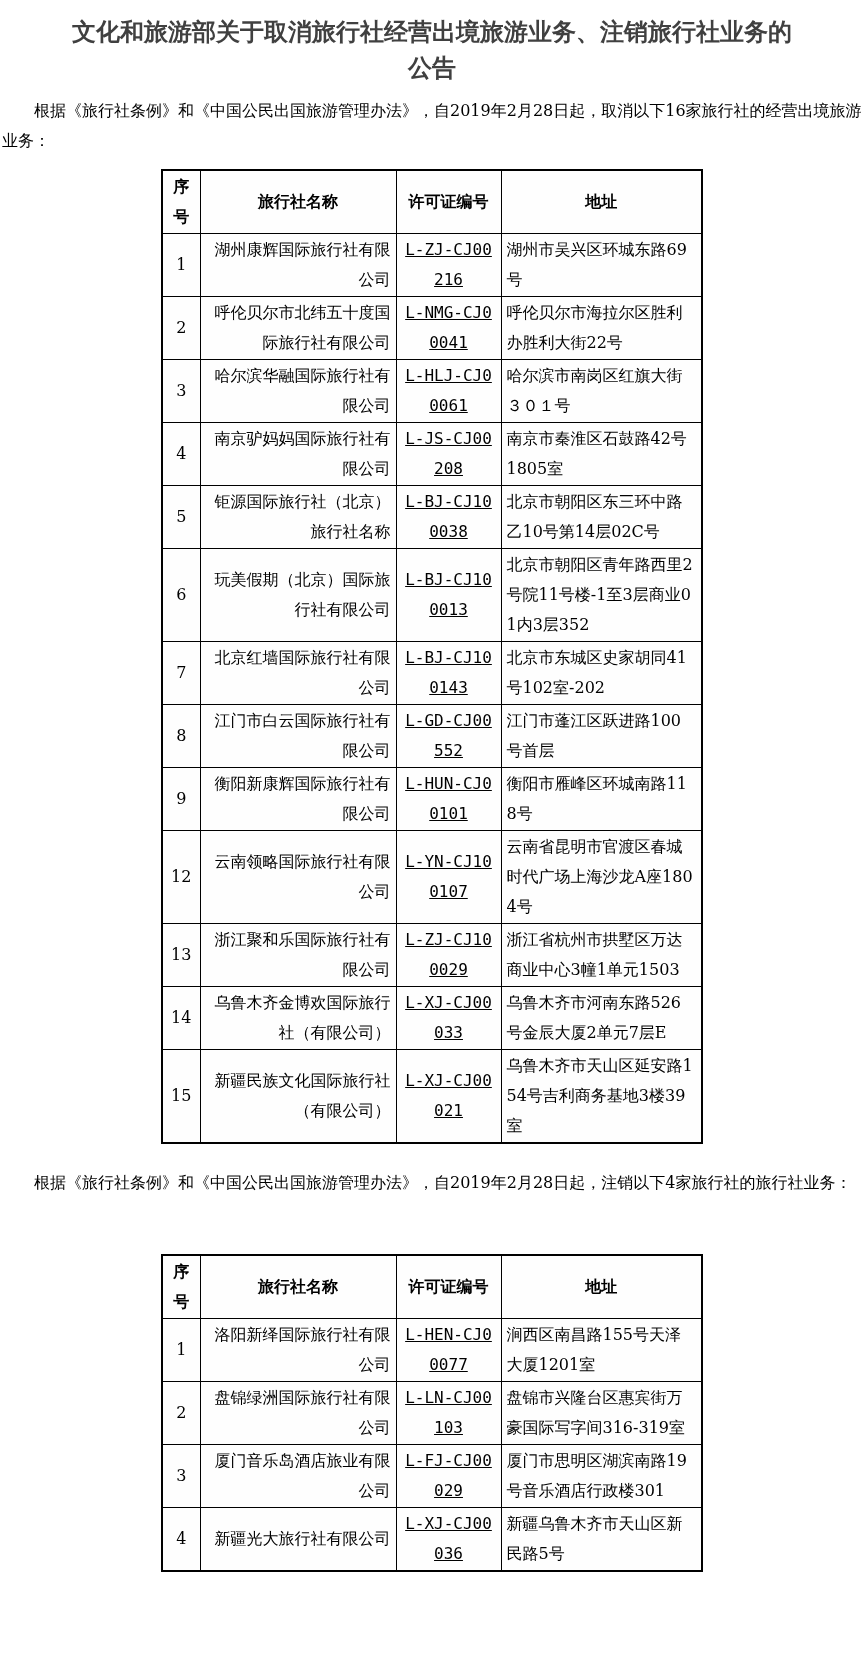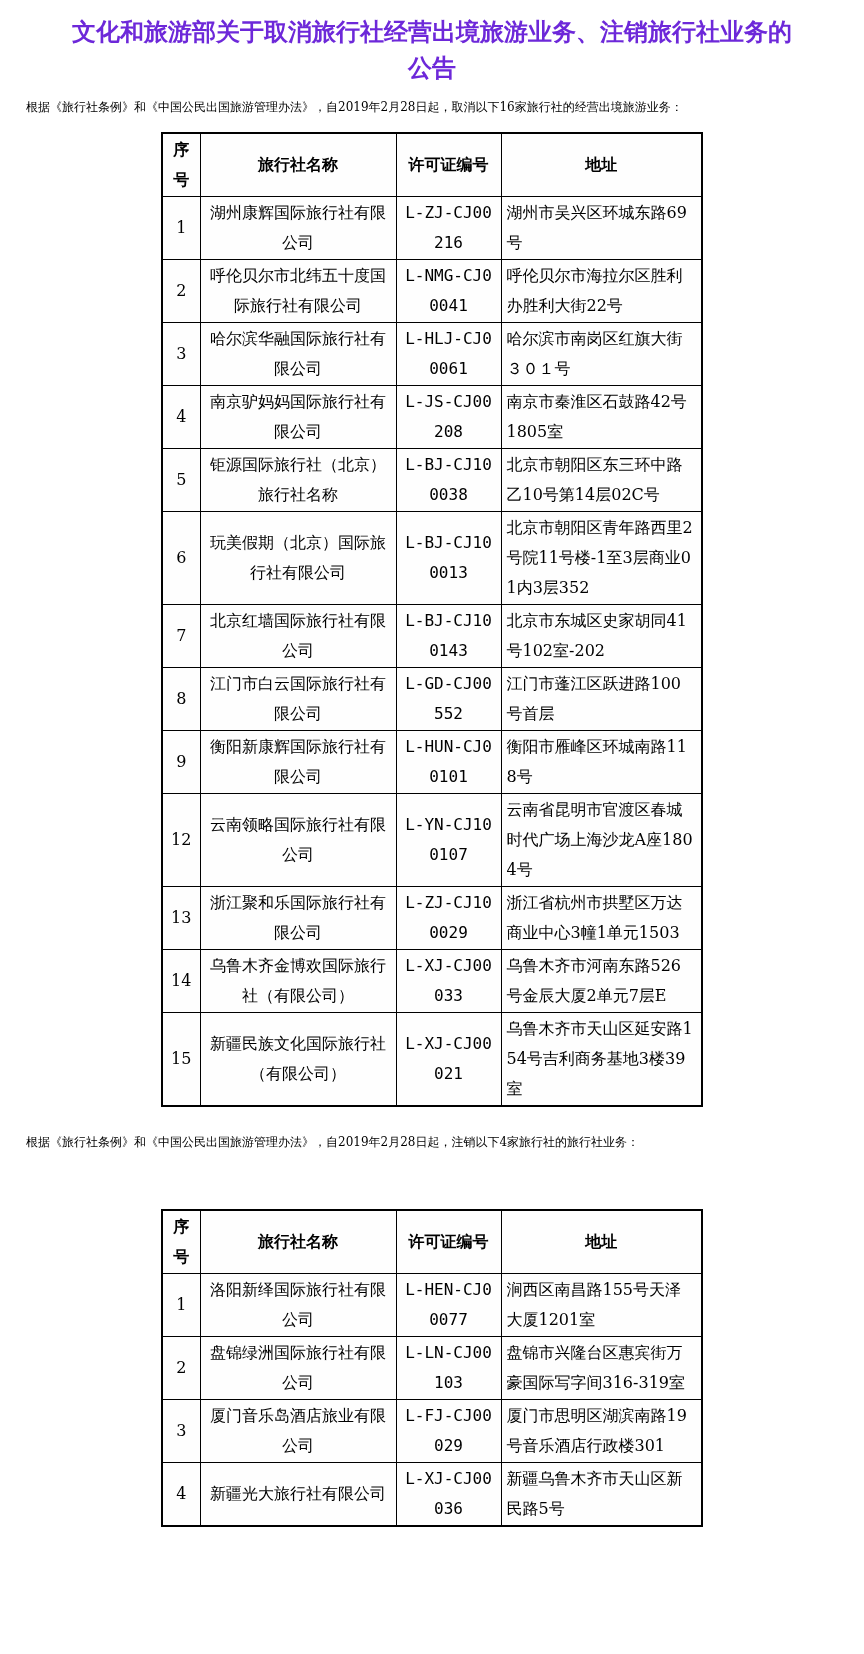--- a/index.html
+++ b/index.html
@@ -11,25 +11,25 @@
   }
   .page{padding:14px 0 40px 0;}
   h1.doc-title{
     width:730px;
     margin:0 auto 10px auto;
     text-align:center;
     font-family:"DejaVu Sans","Liberation Sans",sans-serif;
     font-weight:bold;
     font-size:24px;
     line-height:1.5;
-    color:#6d28d9;
+    color:#404040;
   }
   p.intro{
     margin:8px 2px 14px 2px;
-    font-size:12px;
+    font-size:16px;
     line-height:1.85;
     text-indent:2em;
     text-align:left;
   }
   table.gov-table{
     border-collapse:collapse;
     margin:14px auto 24px auto;
     border:2px solid #000;
     table-layout:fixed;
   }
@@ -43,22 +43,22 @@
     background:#fefefe;
   }
   table.gov-table th{
     height:33px;
     font-weight:bold;
     text-align:center;
     padding:1px 4px;
   }
   table.gov-table td{height:60px;}
   td.col0{text-align:center;}
-  td.col1{text-align:center;}
-  td.col2{text-align:center;font-family:"DejaVu Sans Mono","Liberation Mono",monospace;font-size:15px;}
+  td.col1{text-align:right;}
+  td.col2{text-align:center;font-family:"DejaVu Sans Mono","Liberation Mono",monospace;font-size:15px;text-decoration:underline;}
   td.col3{text-align:left;}
   .w0{width:38px;}
   .w1{width:196px;}
   .w2{width:105px;}
   .w3{width:201px;}
   table[data-name="deregister-table"]{margin-top:56px;}
 </style>
 </head>
 <body>
 

